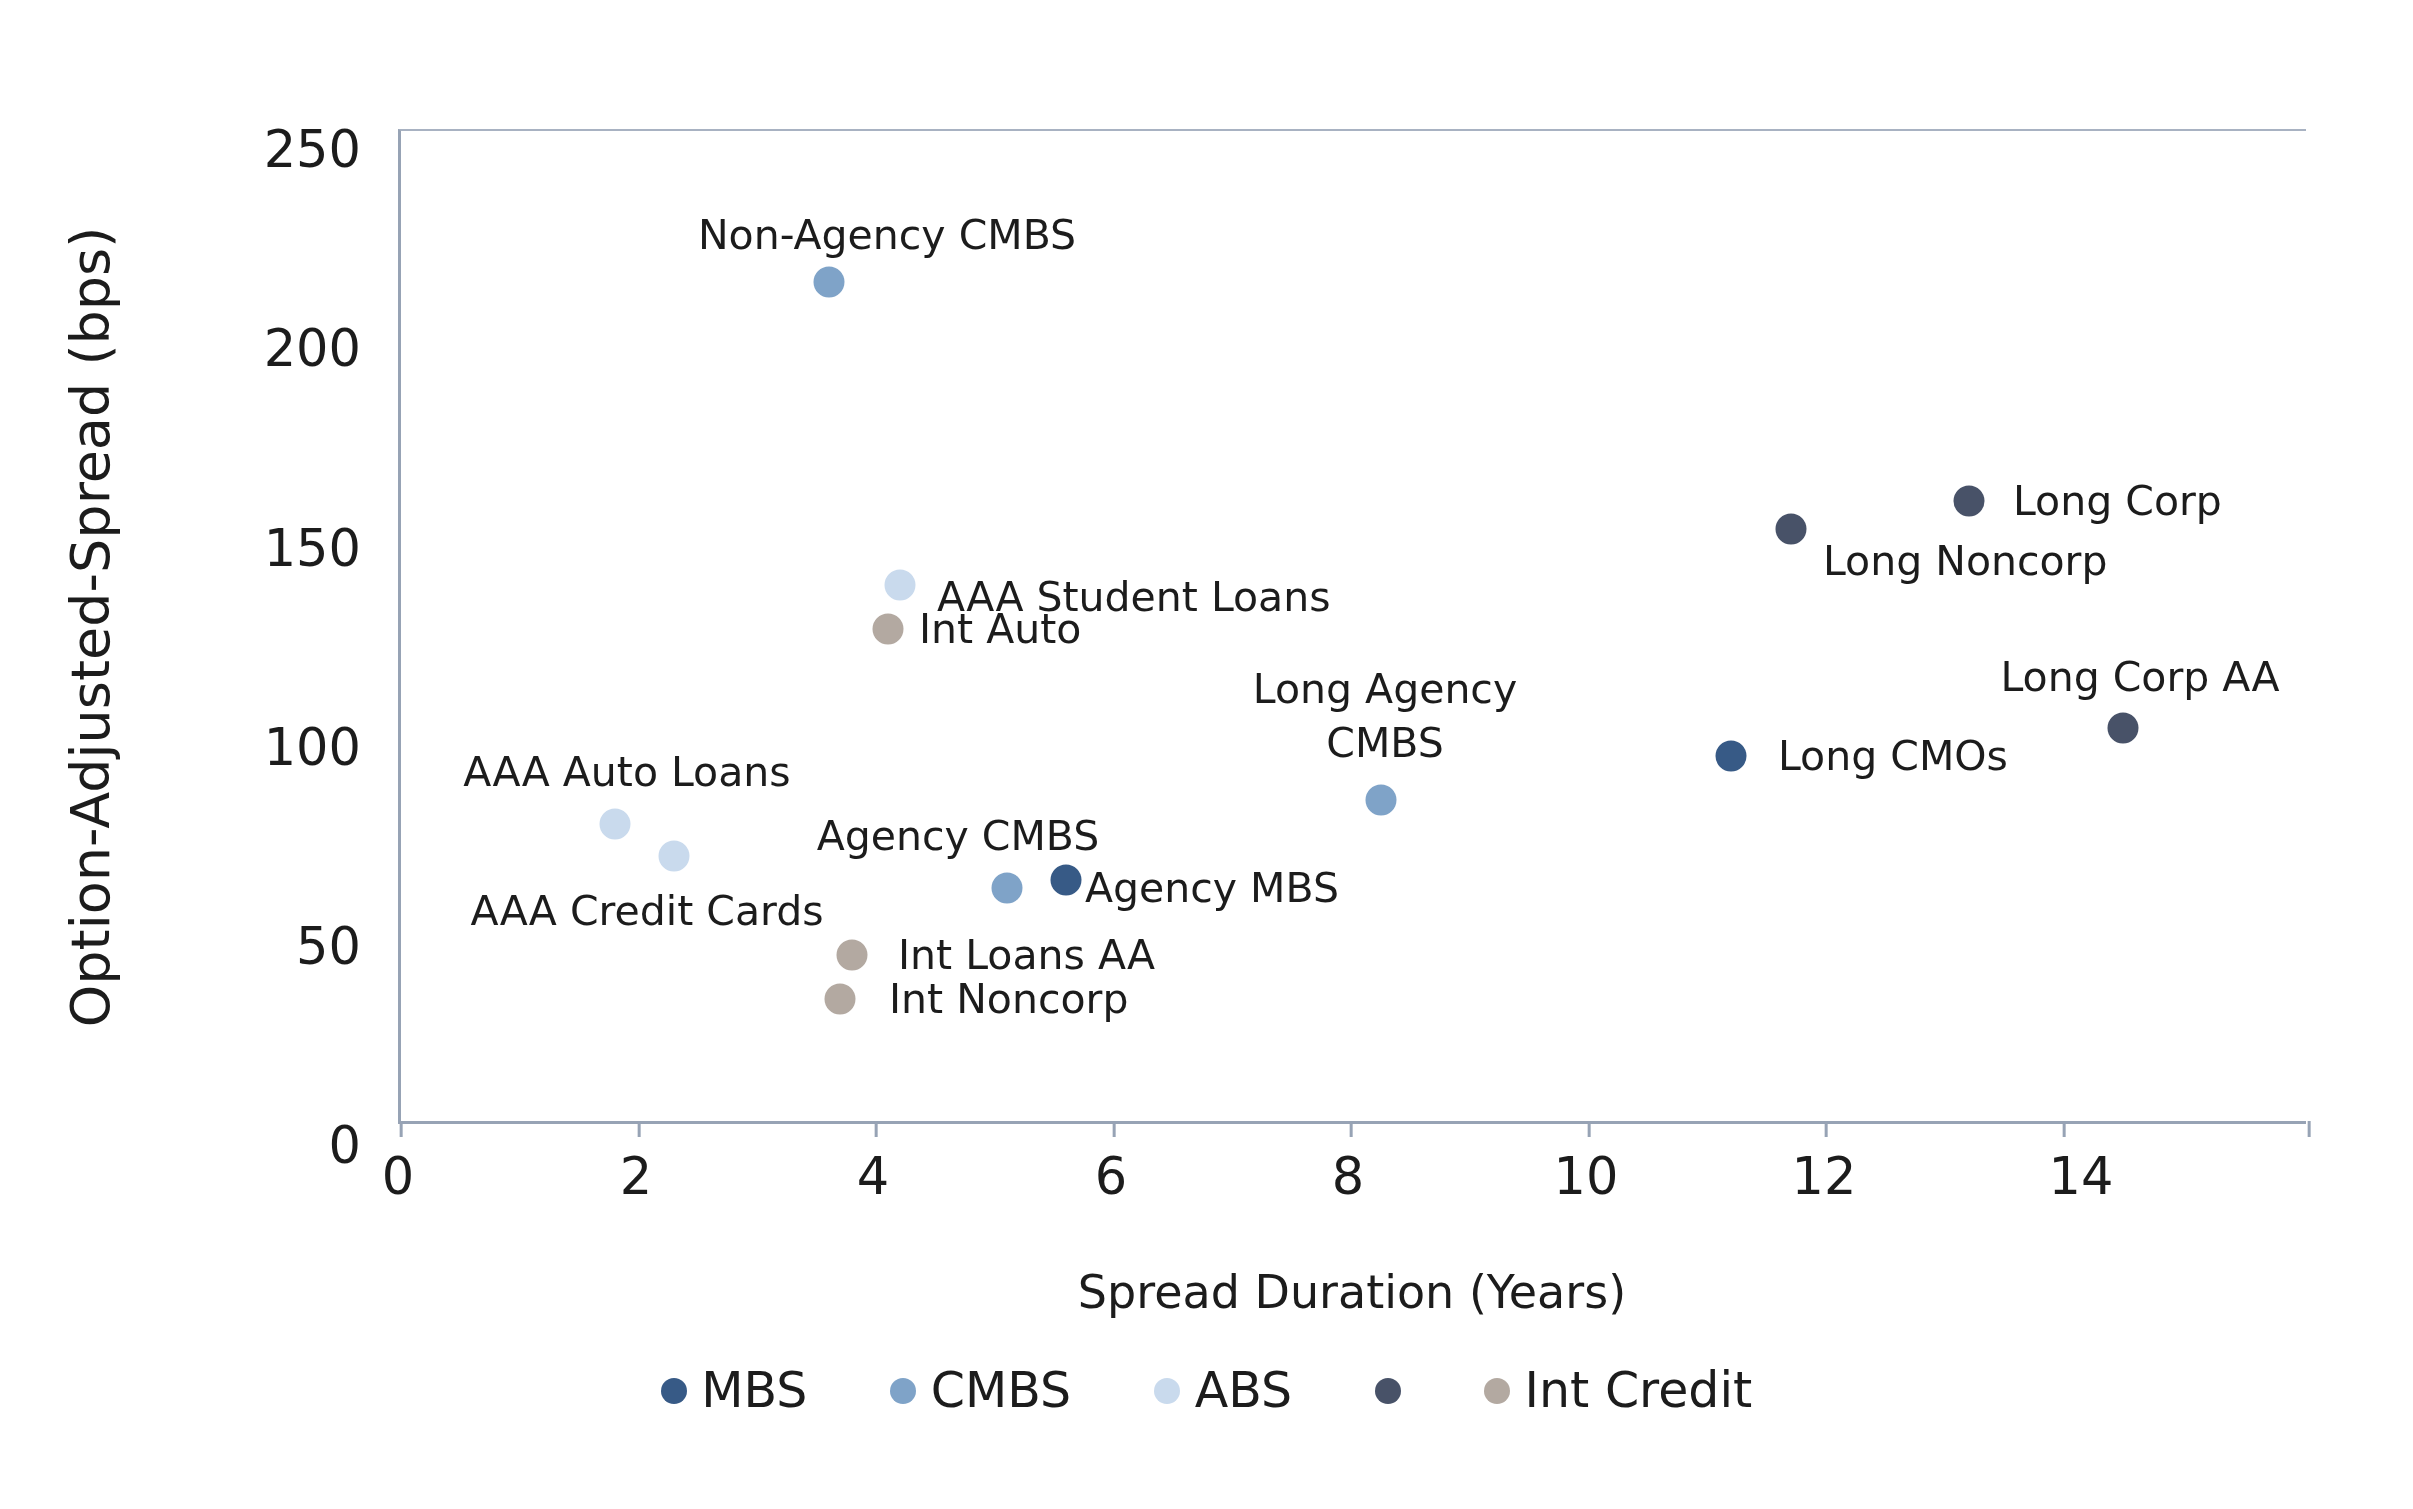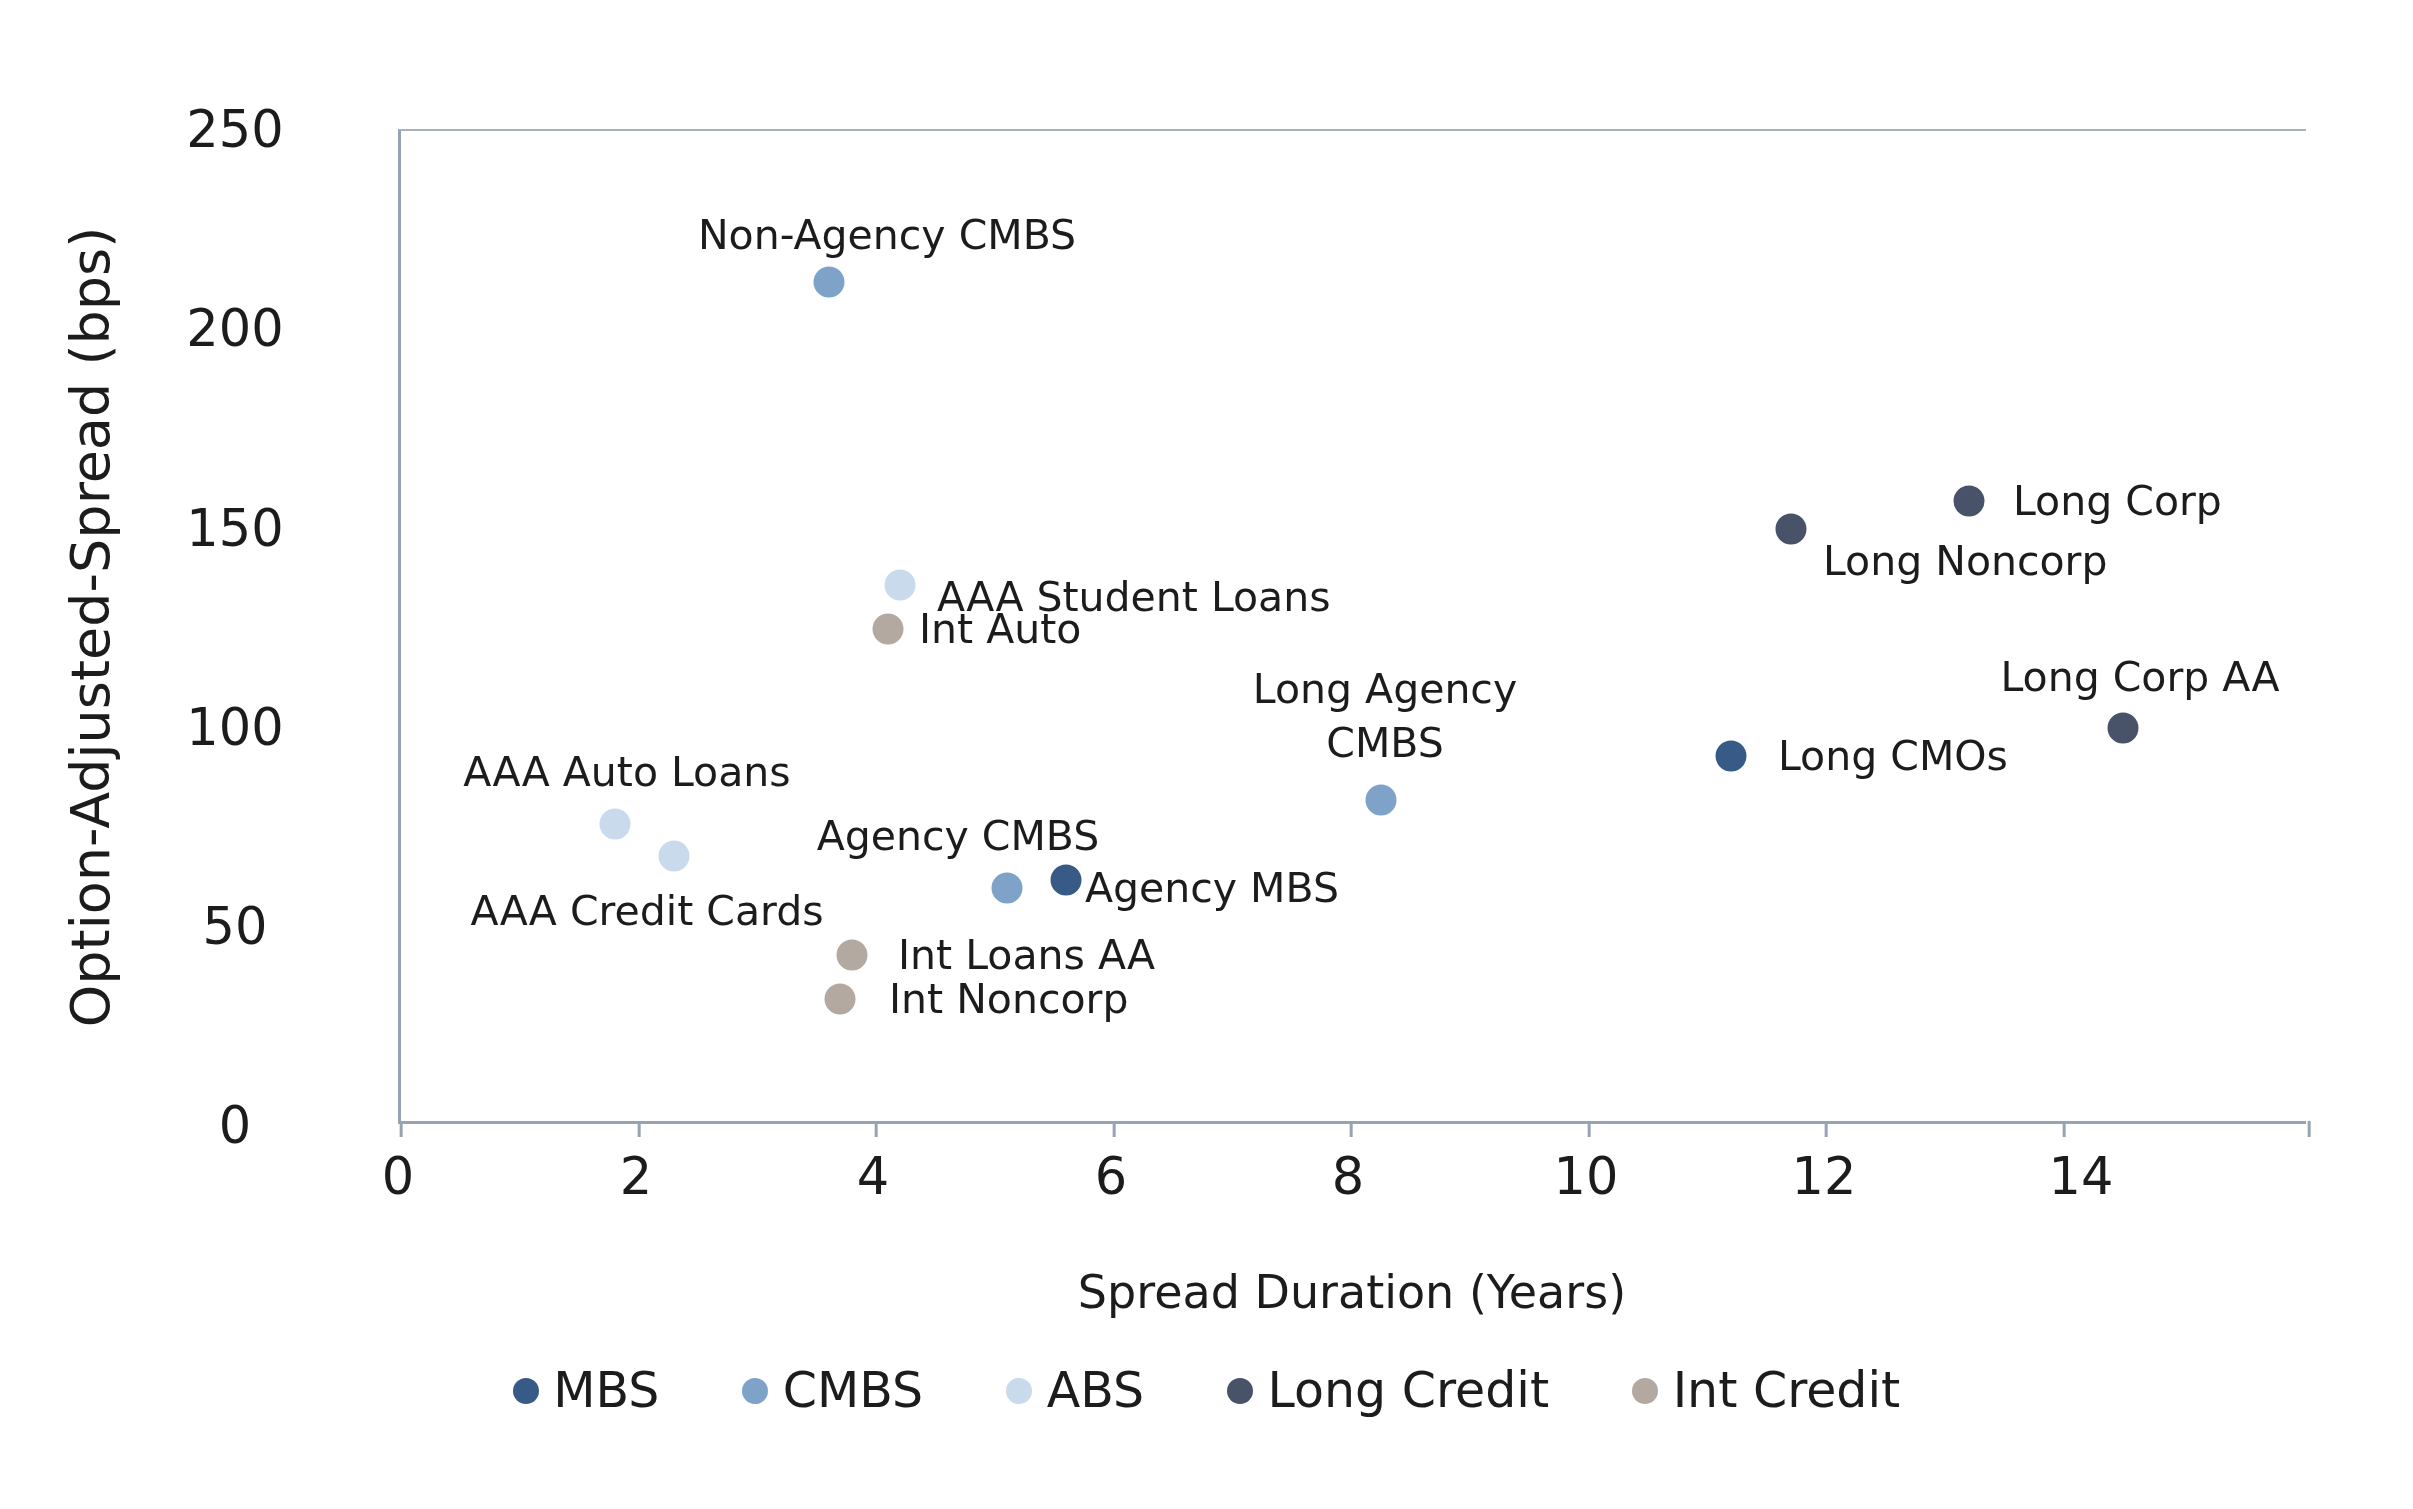--- a/index.html
+++ b/index.html
@@ -26,22 +26,22 @@
   .pt-label {
     position:absolute; font-size:41px; line-height:1.32;
     white-space:nowrap; transform:translate(0,-50%);
   }
   .pt-label.center { transform:translate(-50%,-50%); text-align:center; }
   .x-tick-label {
     position:absolute; top:1147px; transform:translateX(-50%);
     font-size:51px;
   }
   .y-tick-label {
-    position:absolute; left:109px; width:252px; text-align:center;
-    transform:translateY(-50%); font-size:51px;
+    position:absolute; left:109px; width:252px; text-align:right;
+    transform:translateY(-50%); font-size:51px;margin-top:20px;
   }
   .y-title {
     position:absolute; left:90px; top:627px;
     transform:translate(-50%,-50%) rotate(-90deg);
     font-size:54px; white-space:nowrap;
   }
   .x-title {
     position:absolute; left:1352px; top:1292px;
     transform:translate(-50%,-50%);
     font-size:46px; white-space:nowrap;
@@ -124,21 +124,20 @@
       <div class="legend-item">
         <span class="legend-dot" style="background: rgb(127, 163, 200);"></span>
         <span>CMBS</span>
       </div>
       <div class="legend-item">
         <span class="legend-dot" style="background: rgb(201, 218, 237);"></span>
         <span>ABS</span>
       </div>
       <div class="legend-item">
         <span class="legend-dot" style="background: rgb(72, 82, 104);"></span>
-        <span>Long Credit</span>
       </div>
       <div class="legend-item">
         <span class="legend-dot" style="background: rgb(179, 169, 161);"></span>
         <span>Int Credit</span>
       </div>
     </div>
 </div>
 
 
 </body></html>

